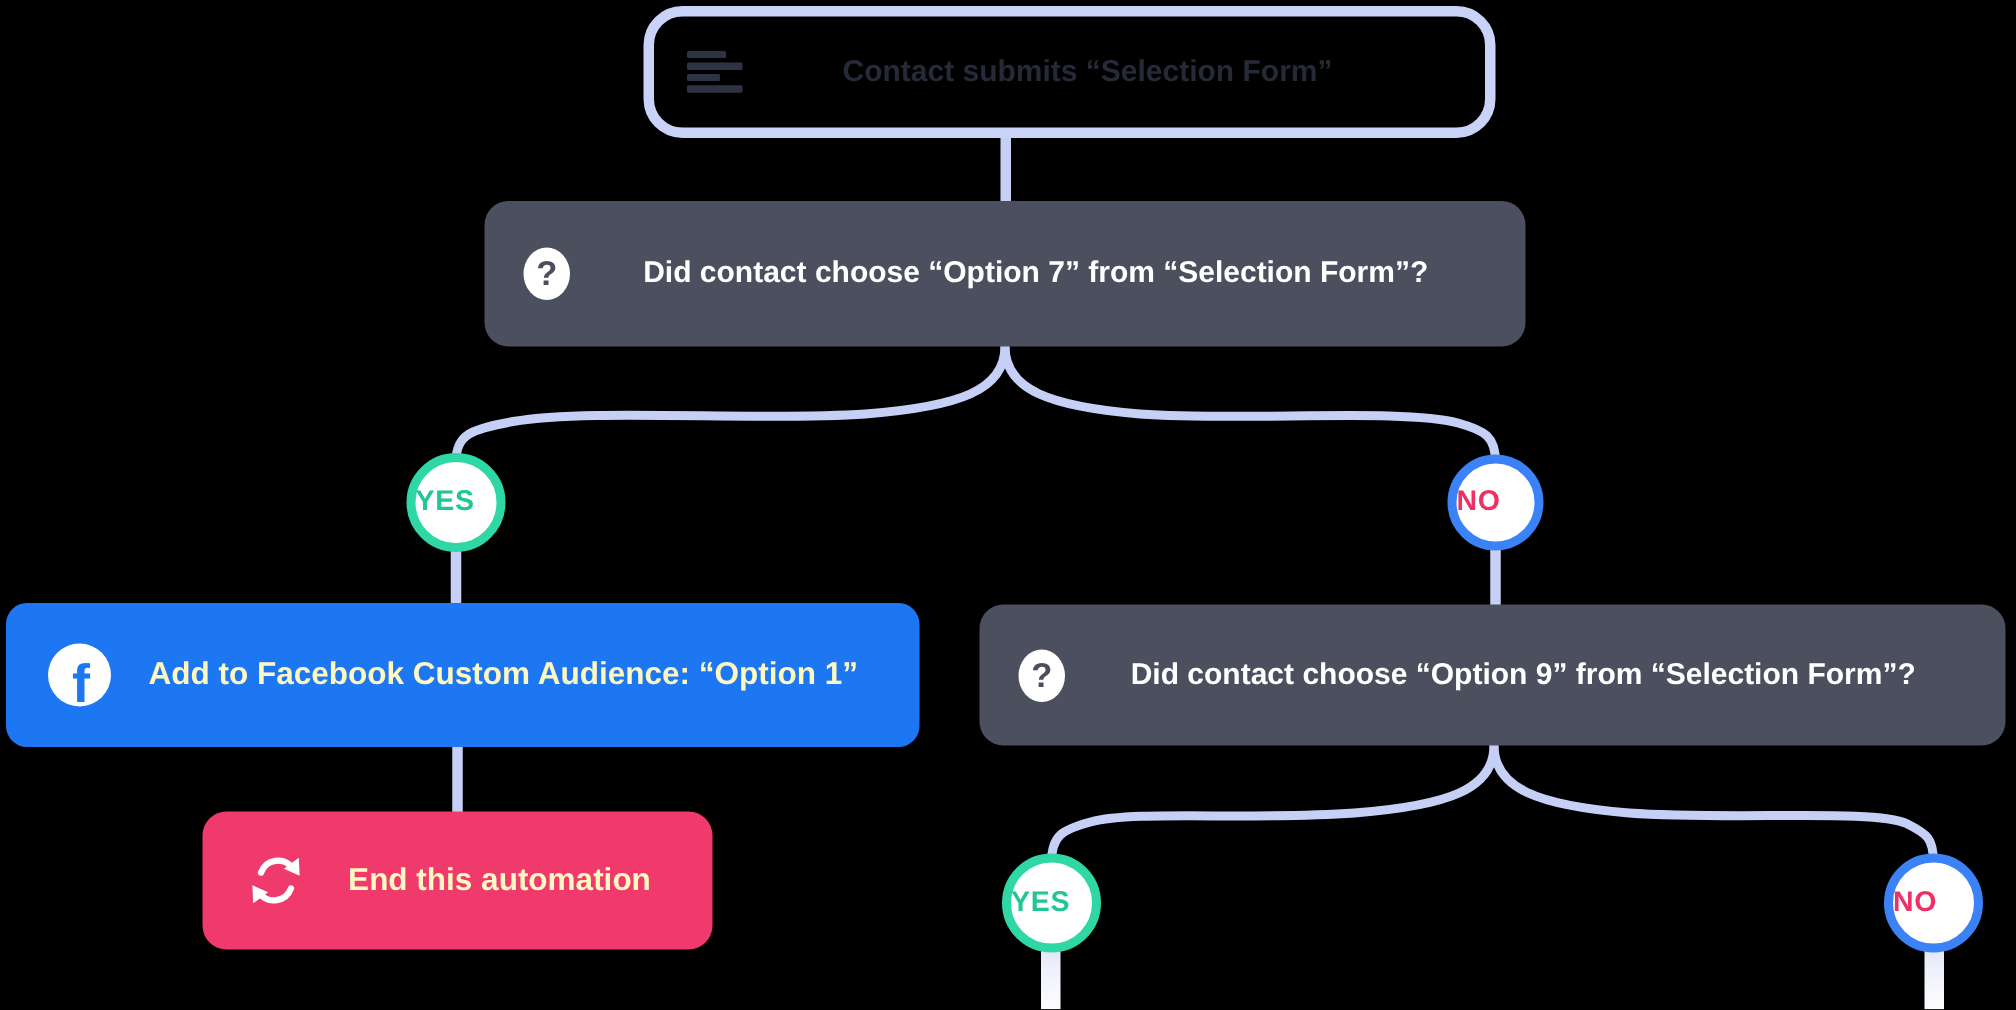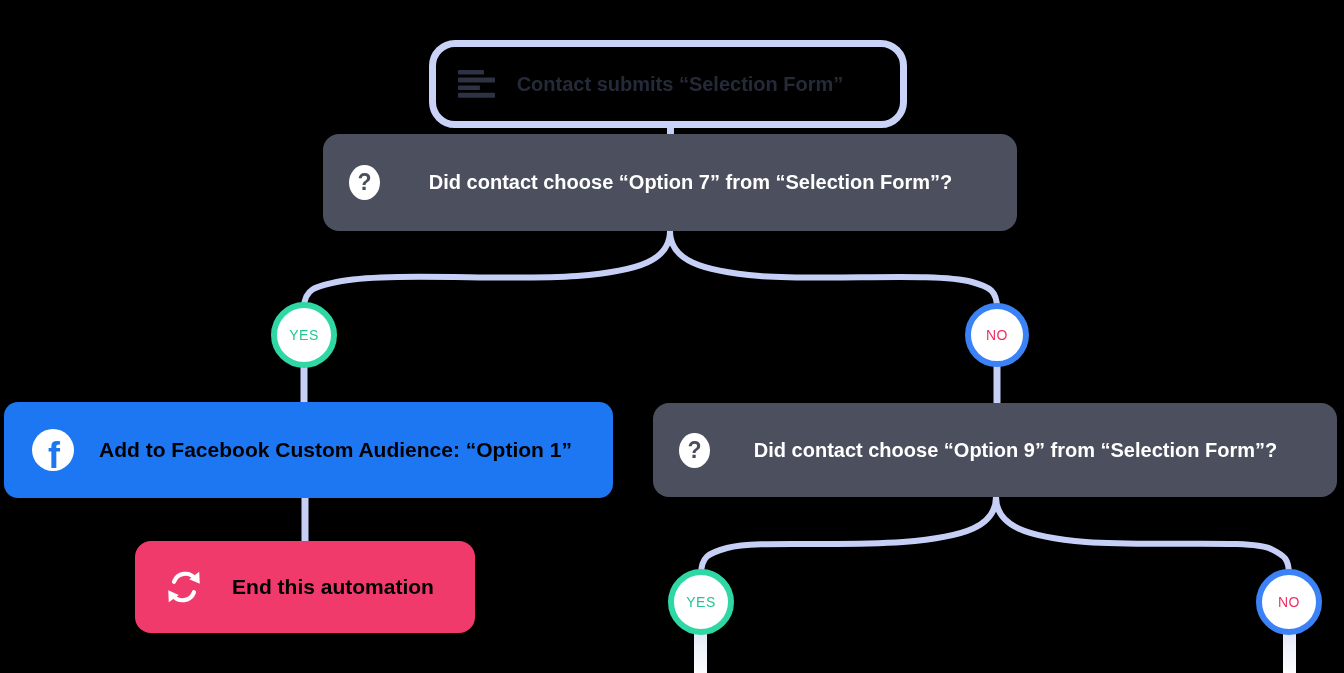--- a/index.html
+++ b/index.html
@@ -9,49 +9,49 @@
 
   
   #connector-svg{position:absolute;left:0;top:0;z-index:1;}
   .stub{position:absolute;width:13px;z-index:1;background:linear-gradient(180deg,#c9d2ef 0%,#eef1fb 55%,#fdfdfe 100%);}
 
   
   .node{position:absolute;display:flex;align-items:center;z-index:2;}
   .node-label{flex:1;text-align:center;font-weight:700;white-space:nowrap;}
 
   
-  .trigger{left:429px;top:4px;width:478px;height:88px;background:#000;border:7px solid #c9d3f8;border-radius:26px;padding:0 36px 0 22px;margin-top:36px;}
+  .trigger{left:429px;top:4px;width:568px;height:88px;background:#000;border:7px solid #c9d3f8;border-radius:26px;padding:0 36px 0 22px;}
   .trigger .node-label{color:#252a39;font-size:20px;}
 
   
   .cond{background:#4c505e;border-radius:16px;padding:0 16px 0 26px;}
   .cond .node-label{color:#fff;font-size:20px;}
   #condition1{left:323px;top:134px;width:694px;height:97px;}
   #condition2{left:653px;top:403px;width:684px;height:94px;}
 
   .qmark{width:31px;height:35px;background:#fff;border-radius:50%;display:flex;align-items:center;justify-content:center;
          color:#4b4f5d;font-weight:700;font-size:23px;flex:0 0 auto;}
 
   
   #fb-node{left:4px;top:402px;width:609px;height:96px;background:#1d77f2;border-radius:14px;padding:0 16px 0 28px;}
-  #fb-node .node-label{color:#000000;font-size:21px;}
+  #fb-node .node-label{color:#fef9c3;font-size:21px;}
   .fb-circle{width:42px;height:42px;background:#fff;border-radius:50%;overflow:hidden;position:relative;flex:0 0 auto;}
   .fb-circle span{position:absolute;left:50%;top:54%;transform:translate(-42%,-38%);color:#1d77f2;font-weight:700;font-size:36px;line-height:1;}
 
   
   #end-node{left:135px;top:541px;width:340px;height:92px;background:#f03a6c;border-radius:16px;padding:0 14px 0 28px;}
-  #end-node .node-label{color:#000000;font-size:21px;}
+  #end-node .node-label{color:#fef9c3;font-size:21px;}
   .sync-svg{flex:0 0 auto;}
 
   
   .form-icon{flex:0 0 auto;}
 
   
-  .branch{position:absolute;width:66px;height:66px;border-radius:50%;background:#fff;display:flex;align-items:center;justify-content:center;
-          font-weight:400;font-size:14px;letter-spacing:.5px;z-index:3;}
+  .branch{position:absolute;width:66px;height:66px;border-radius:50%;background:#fff;display:flex;align-items:center;
+          font-weight:700;font-size:19px;letter-spacing:.5px;z-index:3;}
   .branch.yes{border:6px solid #2ed7a3;color:#22c694;}
   .branch.no{border:6px solid #3b82f6;color:#ee3164;}
   #yes1{left:271px;top:302px;}
   #no1{left:965px;top:303px;width:64px;height:64px;}
   #yes2{left:668px;top:569px;}
   #no2{left:1256px;top:569px;}
 </style>
 </head>
 <body>
 

